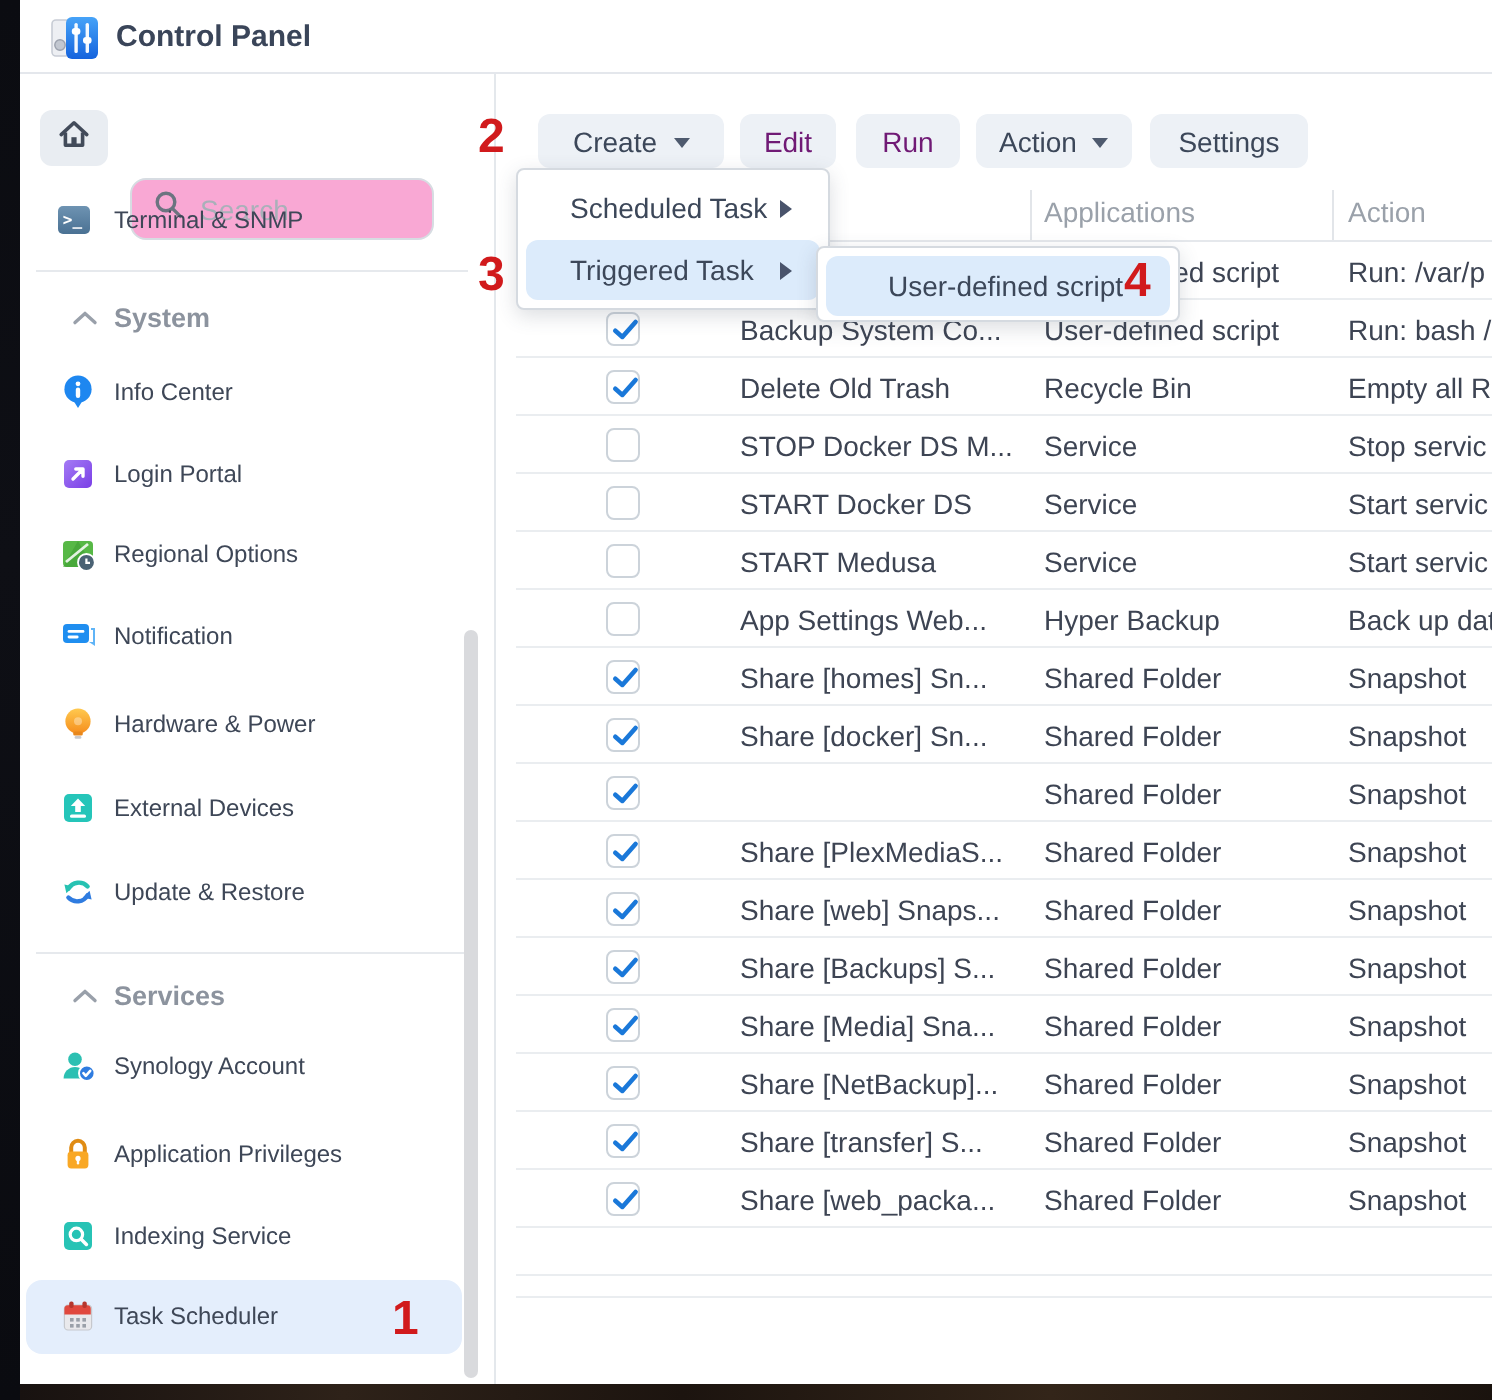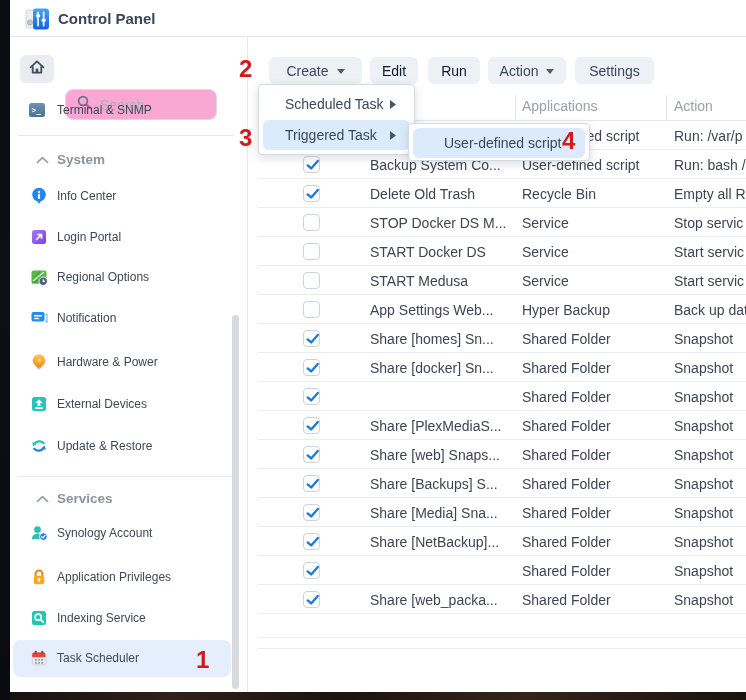--- a/index.html
+++ b/index.html
@@ -39,21 +39,21 @@
   .sb-selected { position:absolute; left:3px; width:218px; height:37px; background:#e4eefc; border-radius:8px; }
   .sb-scroll { position:absolute; left:222px; top:278px; width:7px; height:374px; background:#d9dadd; border-radius:4px; }
 
   
   .content { position:absolute; left:238px; top:37px; width:498px; height:655px; background:#fff; overflow:hidden; }
 
   
   .tb-btn { position:absolute; top:20px; height:27px; background:#edf1f6; border:none; border-radius:6px;
     font-family:"Liberation Sans","DejaVu Sans",sans-serif; font-size:14px; color:#3c4759;
     display:flex; align-items:center; justify-content:center; cursor:pointer; padding:0 12px;margin-left:16px; }
-  .tb-btn.disabled { color:#0f172a; cursor:default; }
+  .tb-btn.disabled { color:#701a75; cursor:default; }
   .caret { display:inline-block; width:0; height:0; border-left:4px solid transparent;
     border-right:4px solid transparent; border-top:5px solid #4e5a6e; margin-left:8px; margin-top:2px; }
 
   
   .thead { position:absolute; left:0; top:56px; width:498px; height:28px; }
   .thead .hline { position:absolute; left:10px; right:0; bottom:0; height:1px; background:#e5e8ec; }
   .thead .vline { position:absolute; top:2px; bottom:0; width:1px; background:#e2e5e9; }
   .thead .hlabel { position:absolute; top:5px; font-size:14px; color:#9aa1aa; }
   .rows { position:absolute; left:0; top:84px; width:498px; }
   .trow { position:relative; width:498px; height:29px; }
@@ -443,20 +443,21 @@
      <span class="cell name">Share [NetBackup]...</span>
      <span class="cell app">Shared Folder</span>
      <span class="cell act">Snapshot</span>
    </div>
           <div class="trow">
      <span class="cb">
               <svg width="15" height="15" viewBox="0 0 17 17">
                 <polyline points="3,9.5 7,13 14.5,4.5" fill="none" stroke="#1a78d9" stroke-width="2.6" stroke-linecap="round" stroke-linejoin="round"></polyline>
               </svg>
             </span>
+     <span class="cell name">Share [transfer] S...</span>
      <span class="cell app">Shared Folder</span>
      <span class="cell act">Snapshot</span>
    </div>
           <div class="trow">
      <span class="cb">
               <svg width="15" height="15" viewBox="0 0 17 17">
                 <polyline points="3,9.5 7,13 14.5,4.5" fill="none" stroke="#1a78d9" stroke-width="2.6" stroke-linecap="round" stroke-linejoin="round"></polyline>
               </svg>
             </span>
      <span class="cell name">Share [web_packa...</span>

